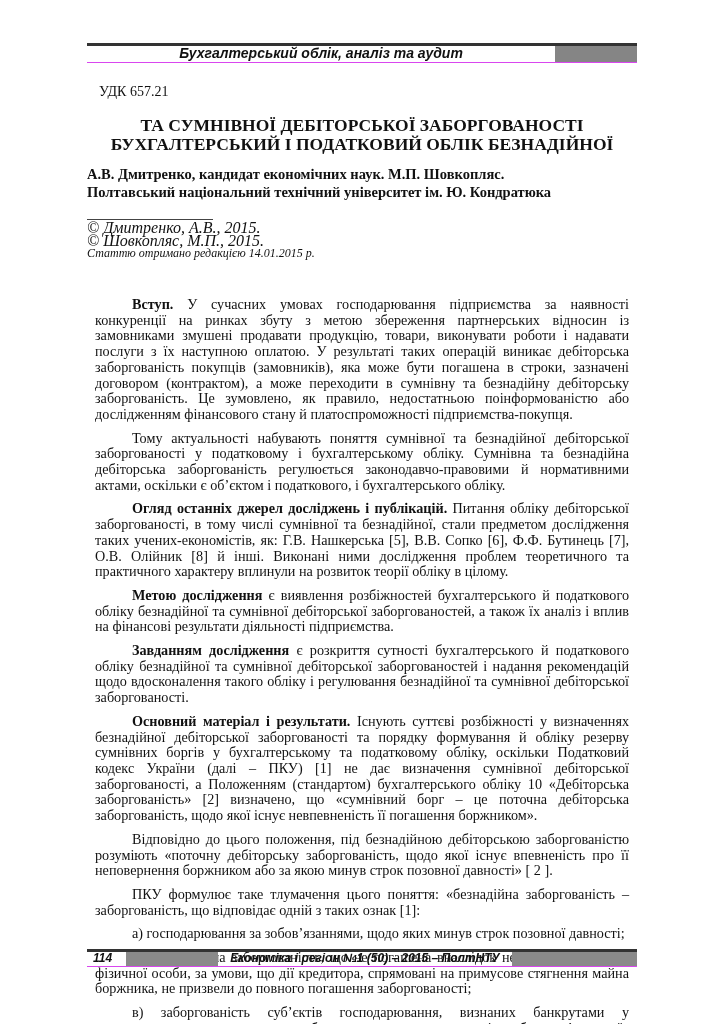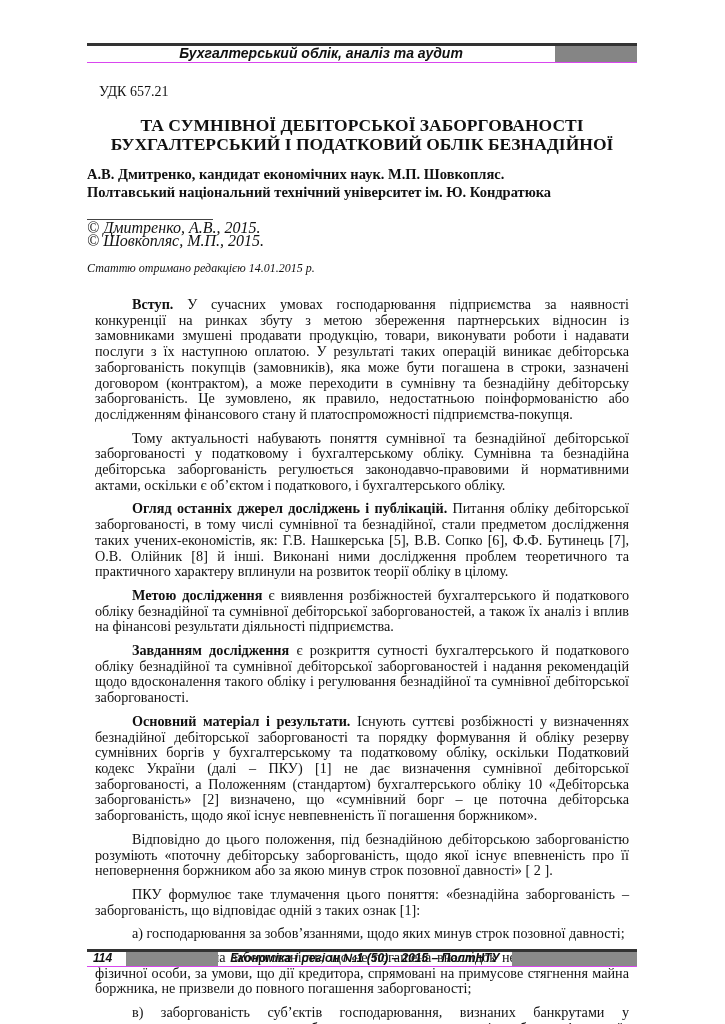--- a/index.html
+++ b/index.html
@@ -12,21 +12,21 @@
     .footer-band .pg { position: absolute; left: 6px; top: 0; font-family: "Liberation Sans", sans-serif; font-weight: bold; font-style: italic; font-size: 12px; line-height: 12px; }
     .footer-band .g1 { position: absolute; left: 39px; width: 92px; top: 0; bottom: 0; background: #8a8a8a; }
     .footer-band .g2 { position: absolute; left: 425px; right: 0; top: 0; bottom: 0; background: #8a8a8a; }
     .footer-band .jt { position: absolute; left: 131px; width: 294px; top: 0; text-align: center; font-family: "Liberation Sans", sans-serif; font-weight: bold; font-style: italic; font-size: 12px; line-height: 12px; }
     .serif { font-family: "Liberation Serif", serif; }
     .udk { position: absolute; left: 87px; top: 84px; font-size: 14px; margin-left: 12px; }
     .title-block { position: absolute; left: 87px; width: 550px; top: 116px; text-align: center; font-weight: bold; font-size: 17.5px; line-height: 19px; }
     .authors { position: absolute; left: 87px; width: 550px; top: 165px; font-weight: bold; font-size: 14.5px; line-height: 18px; }
     .rule { position: absolute; left: 87px; top: 219px; width: 126px; border-top: 1px solid #444; }
     .copy { position: absolute; left: 87px; top: 221px; font-style: italic; font-size: 16px; line-height: 13px; }
-    .received { position: absolute; left: 87px; top: 261px; font-style: italic; font-size: 12px; }
+    .received { position: absolute; left: 87px; top: 246px; font-style: italic; font-size: 12px; }
     .body-text { position: absolute; left: 87px; width: 550px; top: 289px; font-size: 14.2px; line-height: 15.7px; text-align: justify; }
     .body-text p { margin: 8px; text-indent: 37px; }
     .body-text b { font-weight: bold; }
   </style>
 </head>
 <body>
 
 <div class="band header-band">
   <div class="title">Бухгалтерський облік, аналіз та аудит</div>
   <div class="gray"></div>

